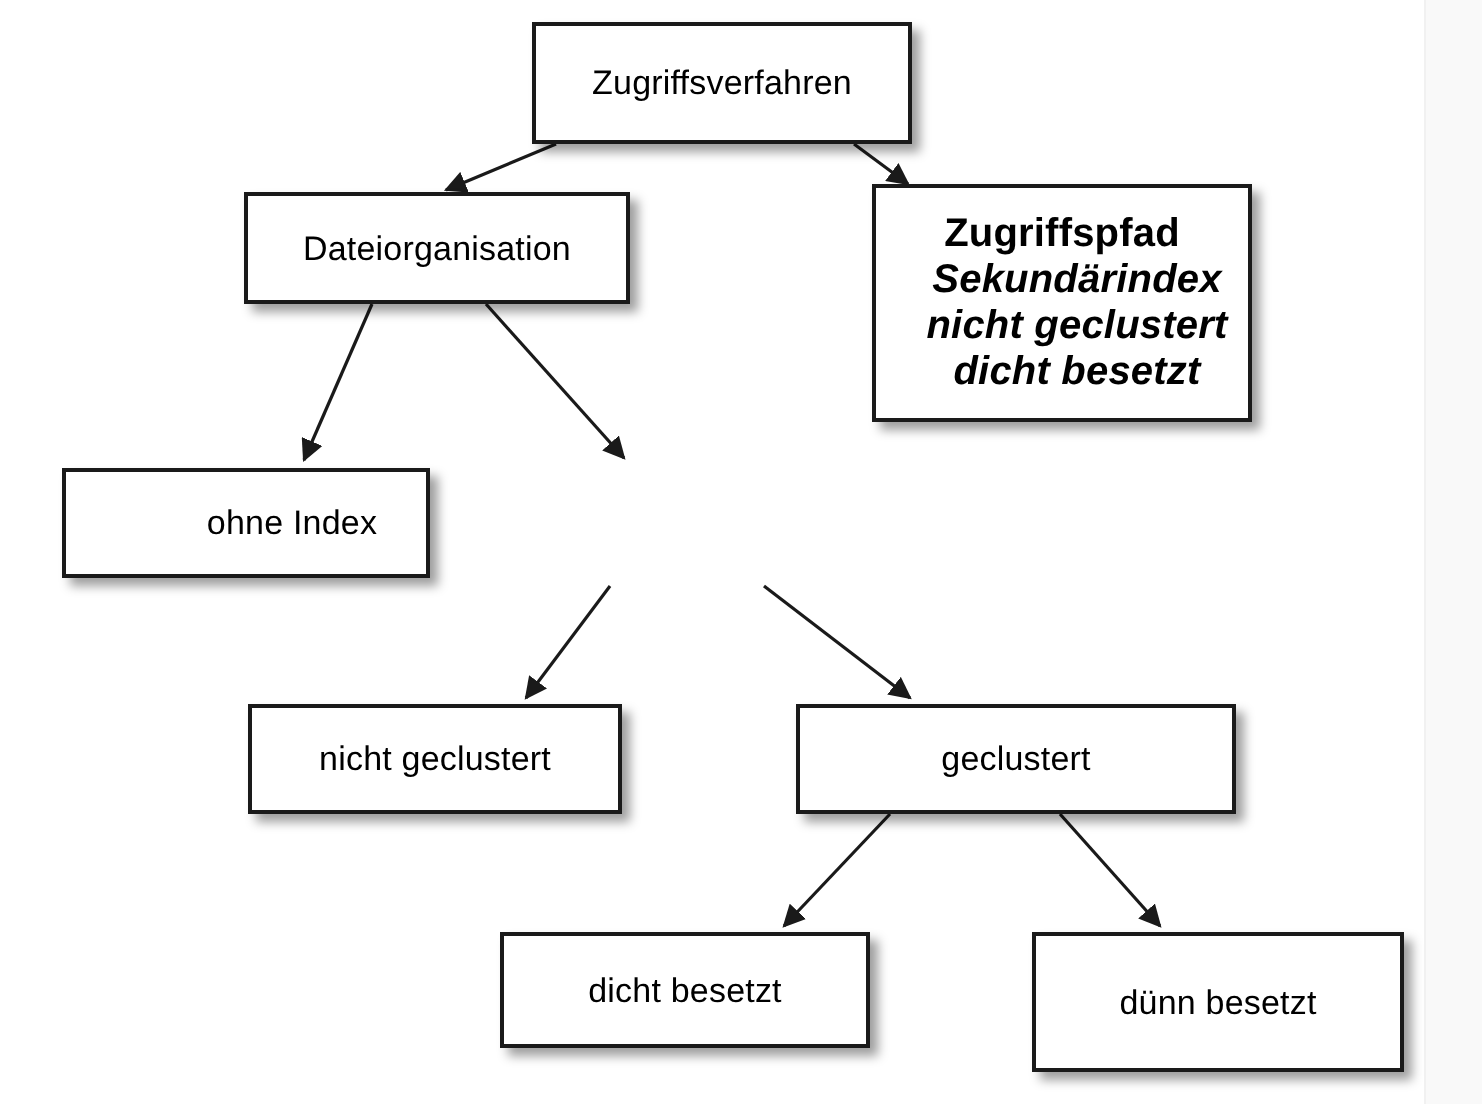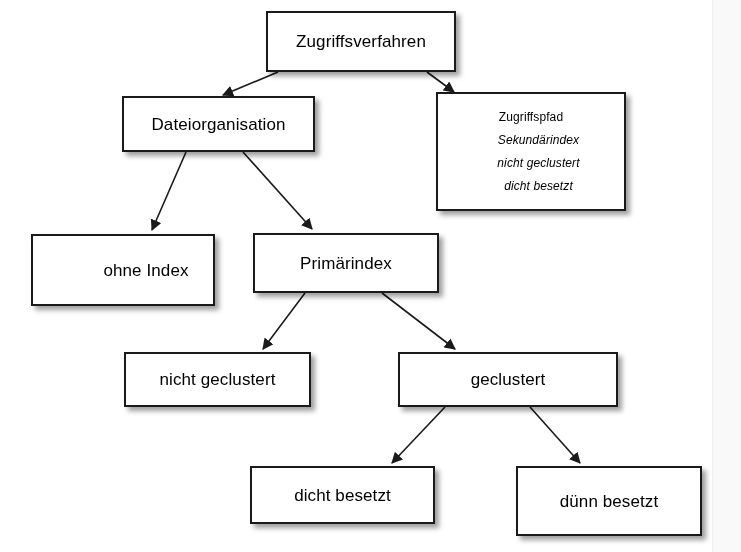--- a/index.html
+++ b/index.html
@@ -46,22 +46,23 @@
     z-index: 2;
   }
   .node .line {
     display: block;
     white-space: nowrap;
     font-size: 17px;
     line-height: 21px;
     letter-spacing: 0.1px;
   }
   .node.multi .line {
-    font-size: 12px;
+    font-size: 20px;
     line-height: 23px;
+    font-weight: bold;
   }
   .line.italic {
     font-style: italic;
     margin-left: 15px;
   }
 </style>
 </head>
 <body>
 
 <div id="canvas">
@@ -94,27 +95,24 @@
     <span class="line">Dateiorganisation</span>
   </div>
 
   <div class="node multi" style="left:436px; top:92px; width:190px; height:119px;">
     <span class="line">Zugriffspfad</span>
     <span class="line italic">Sekundärindex</span>
     <span class="line italic">nicht geclustert</span>
     <span class="line italic">dicht besetzt</span>
   </div>
 
-  <div class="node" style="left:31px; top:234px; width:184px; height:72px;padding-left:46px;">
+  <div class="node" style="left:31px; top:234px; width:184px; height:55px;padding-left:46px;">
     <span class="line">ohne Index</span>
   </div>
 
-  <div class="node" style="left:253px; top:233px; width:186px; height:60px;">
-    <span class="line">Primärindex</span>
-  </div>
 
   <div class="node" style="left:124px; top:352px; width:187px; height:55px;">
     <span class="line">nicht geclustert</span>
   </div>
 
   <div class="node" style="left:398px; top:352px; width:220px; height:55px;">
     <span class="line">geclustert</span>
   </div>
 
   <div class="node" style="left:250px; top:466px; width:185px; height:58px;">

